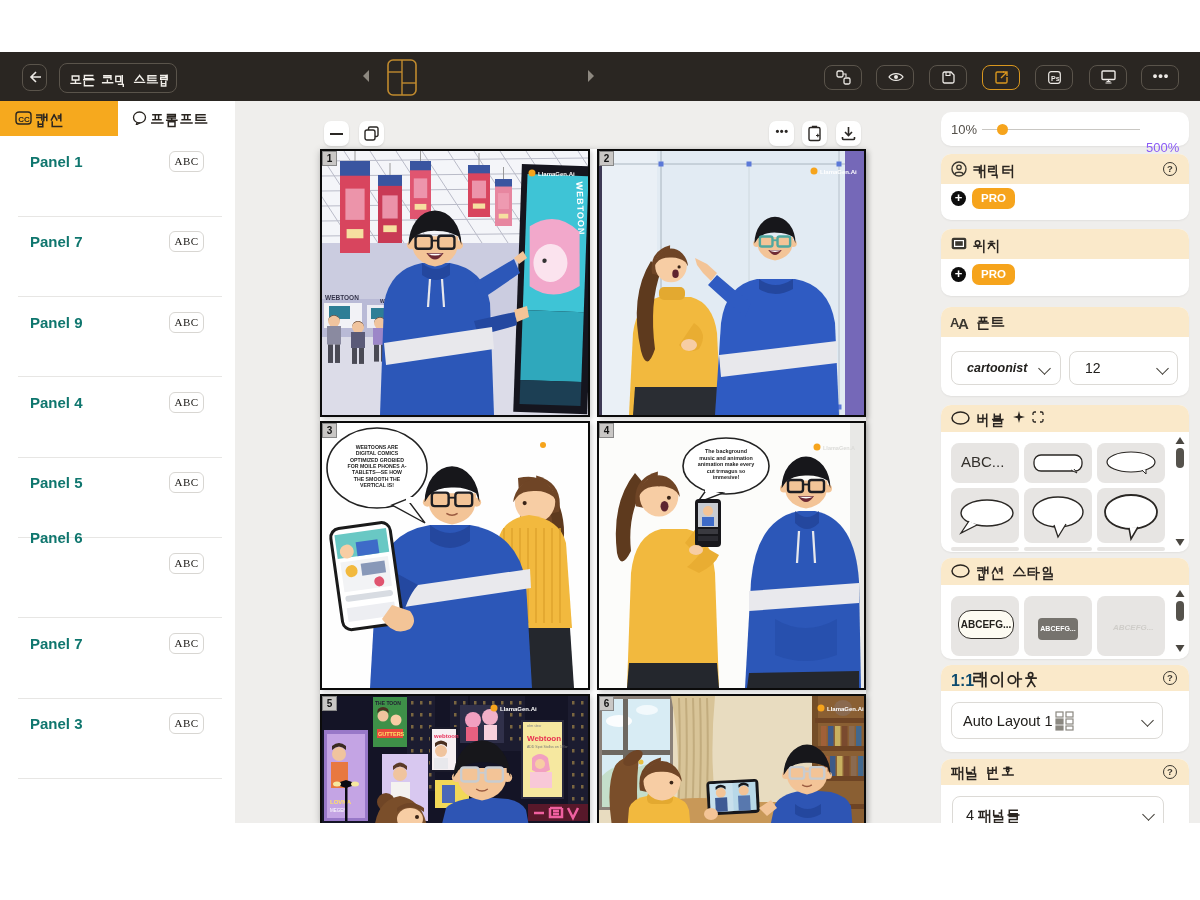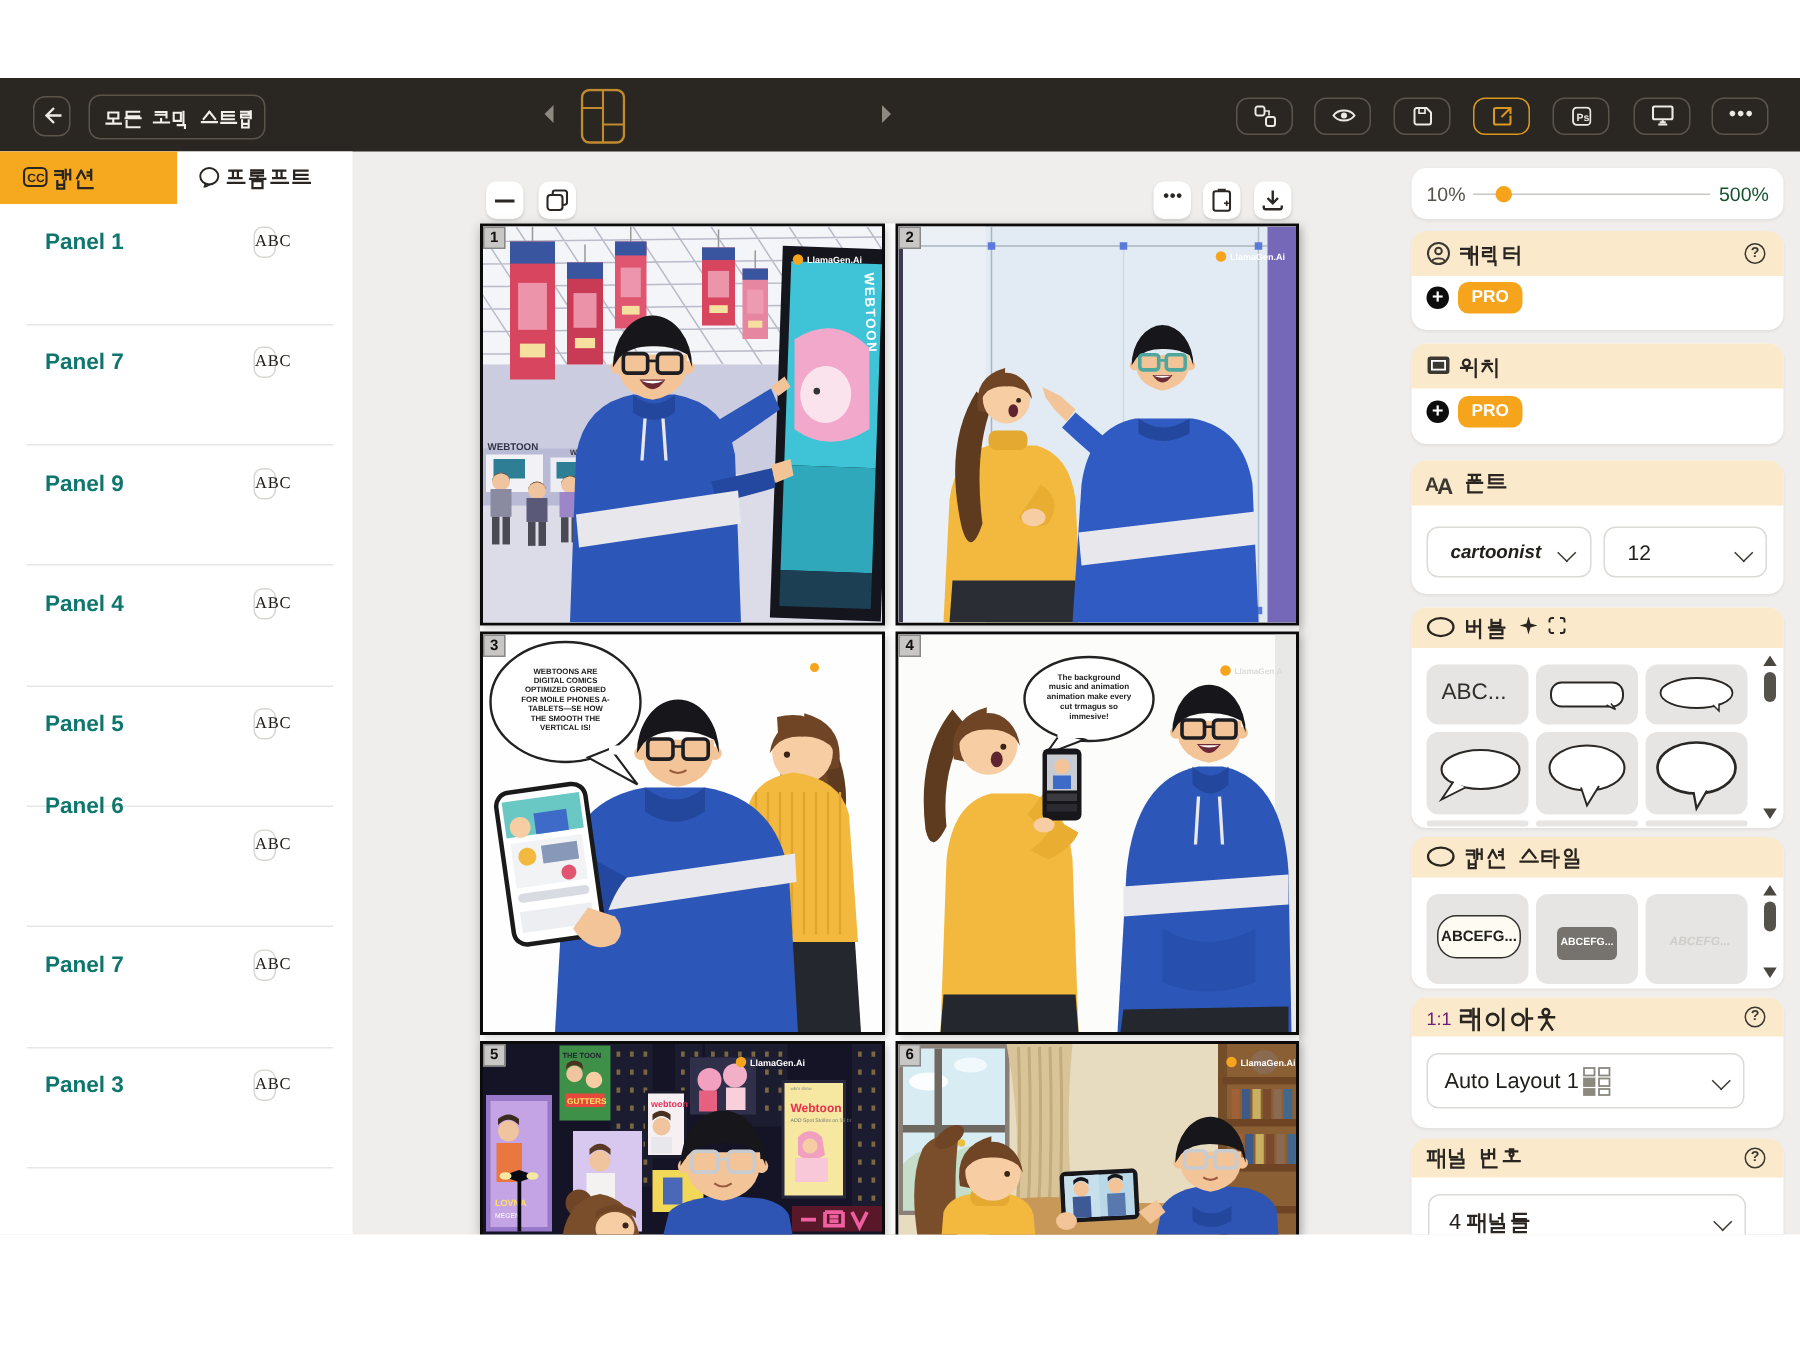--- a/index.html
+++ b/index.html
@@ -1,21 +1,21 @@
 <!DOCTYPE html>
 <html><head><meta charset="utf-8"><style>
 *{margin:0;padding:0;box-sizing:border-box}
 html,body{width:1200px;height:900px;background:#fff;font-family:"Liberation Sans",sans-serif;overflow:hidden}
 .abs{position:absolute}
 #app{position:absolute;left:0;top:52px;width:1200px;height:771px;overflow:hidden;background:#EFEEEC}
 #topbar{position:absolute;left:0;top:0;width:1200px;height:49px;background:#2A2622}
 .tbtn{position:absolute;border:1px solid #5A544B;border-radius:8px}
 #sidebar{position:absolute;left:0;top:49px;width:235px;height:722px;background:#fff}
 .divider{position:absolute;left:18px;width:204px;height:1px;background:#E7E6E4}
-.abc{position:absolute;left:169px;width:15px;height:21px;border:1px solid #D8D6D2;border-radius:6px;background:#fff;
+.abc{position:absolute;left:169px;width:35px;height:21px;border:1px solid #D8D6D2;border-radius:6px;background:#fff;
  font-family:"Liberation Serif",serif;font-size:11px;text-align:center;line-height:19px;color:#22201d;letter-spacing:.5px}
 .pname{position:absolute;left:30px;font-size:15px;font-weight:700;color:#0f766e}
 .card{position:absolute;left:941px;width:248px;background:#fff;border-radius:10px;box-shadow:0 1px 2px rgba(0,0,0,.06)}
 .chead{position:absolute;left:0;top:0;width:100%;height:30px;background:#FAE9CA;border-radius:10px 10px 0 0}
 .qmark{position:absolute;right:12px;top:8px;width:14px;height:14px;border:1.4px solid #3B3831;border-radius:50%;
  font-size:9.5px;font-weight:700;color:#3B3831;text-align:center;line-height:12px}
 .pro{position:absolute;background:#F6A41C;border-radius:7px;color:#fff;font-weight:700;font-size:11.5px;text-align:center}
 .plus{position:absolute;width:15px;height:15px;background:#0d0d0d;border-radius:50%;color:#fff;font-size:13px;line-height:14px;text-align:center;font-weight:700}
 .dd{position:absolute;border:1px solid #DCDAD6;border-radius:8px;background:#fff}
 .chev{position:absolute;width:9px;height:9px;border-right:1.6px solid #3B3831;border-bottom:1.6px solid #3B3831;transform:rotate(45deg)}
@@ -601,21 +601,21 @@
         </g>
         <ellipse cx="112" cy="118" rx="7" ry="6" fill="#F3C497"></ellipse>
         <path d="M160 112 L172 104 L178 112 L168 120 Z" fill="#F3C497"></path>
         <circle cx="222" cy="12" r="3.5" fill="#F6A41C"></circle>
         <text x="228" y="14.5" font-size="6" font-weight="700" fill="#fff" font-family="Liberation Sans">LlamaGen.Ai</text>
       </svg><div class="badge">6</div></div>
     <div class="card" style="top:60px;height:34px"></div>
     <div class="abs" style="left:951px;top:70px;font-size:13px;color:#55514B">10%</div>
     <div class="abs" style="left:982px;top:76.5px;width:158px;height:1.5px;background:#C9C7C3"></div>
     <div class="abs" style="left:997px;top:72px;width:11px;height:11px;border-radius:50%;background:#F6A41C"></div>
-    <div class="abs" style="left:1146px;top:70px;font-size:13px;color:#14532d">500%</div>
+    <div class="abs" style="left:1146px;top:88px;font-size:13px;color:#8b5cf6">500%</div>
     <div class="card" style="top:102px;height:66px">
       <div class="chead"></div>
       <div class="qmark">?</div>
     </div>
     <svg class="abs" style="left:951px;top:109px" width="16" height="16">
       <circle cx="8" cy="8" r="7" fill="none" stroke="#3B3831" stroke-width="1.4"></circle>
       <circle cx="8" cy="6.3" r="2.2" fill="none" stroke="#3B3831" stroke-width="1.3"></circle>
       <path d="M3.8 13.2C4.6 10.6 11.4 10.6 12.2 13.2" fill="none" stroke="#3B3831" stroke-width="1.3"></path>
     </svg>
     <div class="abs" style="left:973px;top:110px"><svg width="47" height="17" style="vertical-align:middle">
@@ -729,21 +729,21 @@
     <div class="abs" style="left:1113px;top:571px;font-size:8px;font-weight:700;color:#CFCDC9;font-style:italic">ABCEFG...</div>
     <svg class="abs" style="left:1175px;top:538px" width="10" height="62">
       <path d="M5 0L9.5 7H0.5Z" fill="#4A4741"></path>
       <rect x="1" y="11" width="8" height="20" rx="4" fill="#55524C"></rect>
       <path d="M5 62L9.5 55H0.5Z" fill="#4A4741"></path>
     </svg>
     <div class="card" style="top:613px;height:87px">
       <div class="chead" style="height:26px"></div>
       <div class="qmark" style="top:6px">?</div>
     </div>
-    <div class="abs" style="left:951px;top:620px;font-size:12px;font-weight:400;color:#701a75">1:1</div>
+    <div class="abs" style="left:951px;top:620px;font-size:16px;font-weight:700;color:#0c4a6e">1:1</div>
     <div class="abs" style="left:973px;top:618px"><svg width="74" height="20" style="vertical-align:middle">
         <path d="M1.0 3.6L7.4 3.6M7.4 3.6L7.4 7.4M1.0 7.4L7.4 7.4M1.0 7.4L1.0 11.3M1.0 11.3L7.4 11.3M9.3 2.6L9.3 16.7M9.3 7.8L11.8 7.8M12.8 2.6L12.8 16.7" stroke="#2A2520" stroke-width="1.7" fill="none" stroke-linecap="square"></path>
         <path d="M29.1 2.6L29.1 16.7" stroke="#2A2520" stroke-width="1.7" fill="none" stroke-linecap="square"></path>
         <circle cx="22.1" cy="9.7" r="3.8" fill="none" stroke="#2A2520" stroke-width="1.7"></circle>
         <path d="M44.8 2.6L44.8 16.7M44.8 9.0L48.3 9.0" stroke="#2A2520" stroke-width="1.7" fill="none" stroke-linecap="square"></path>
         <circle cx="39.0" cy="9.7" r="3.8" fill="none" stroke="#2A2520" stroke-width="1.7"></circle>
         <path d="M53.1 8.1L63.0 8.1M58.1 8.1L58.1 10.0M58.2 11.0L54.7 16.4M58.2 11.0L61.8 16.4" stroke="#2A2520" stroke-width="1.7" fill="none" stroke-linecap="square"></path>
         <circle cx="57.6" cy="4.9" r="2.2" fill="none" stroke="#2A2520" stroke-width="1.7"></circle>
       </svg></div>
     <div class="dd" style="left:951px;top:650px;width:212px;height:37px"></div>

